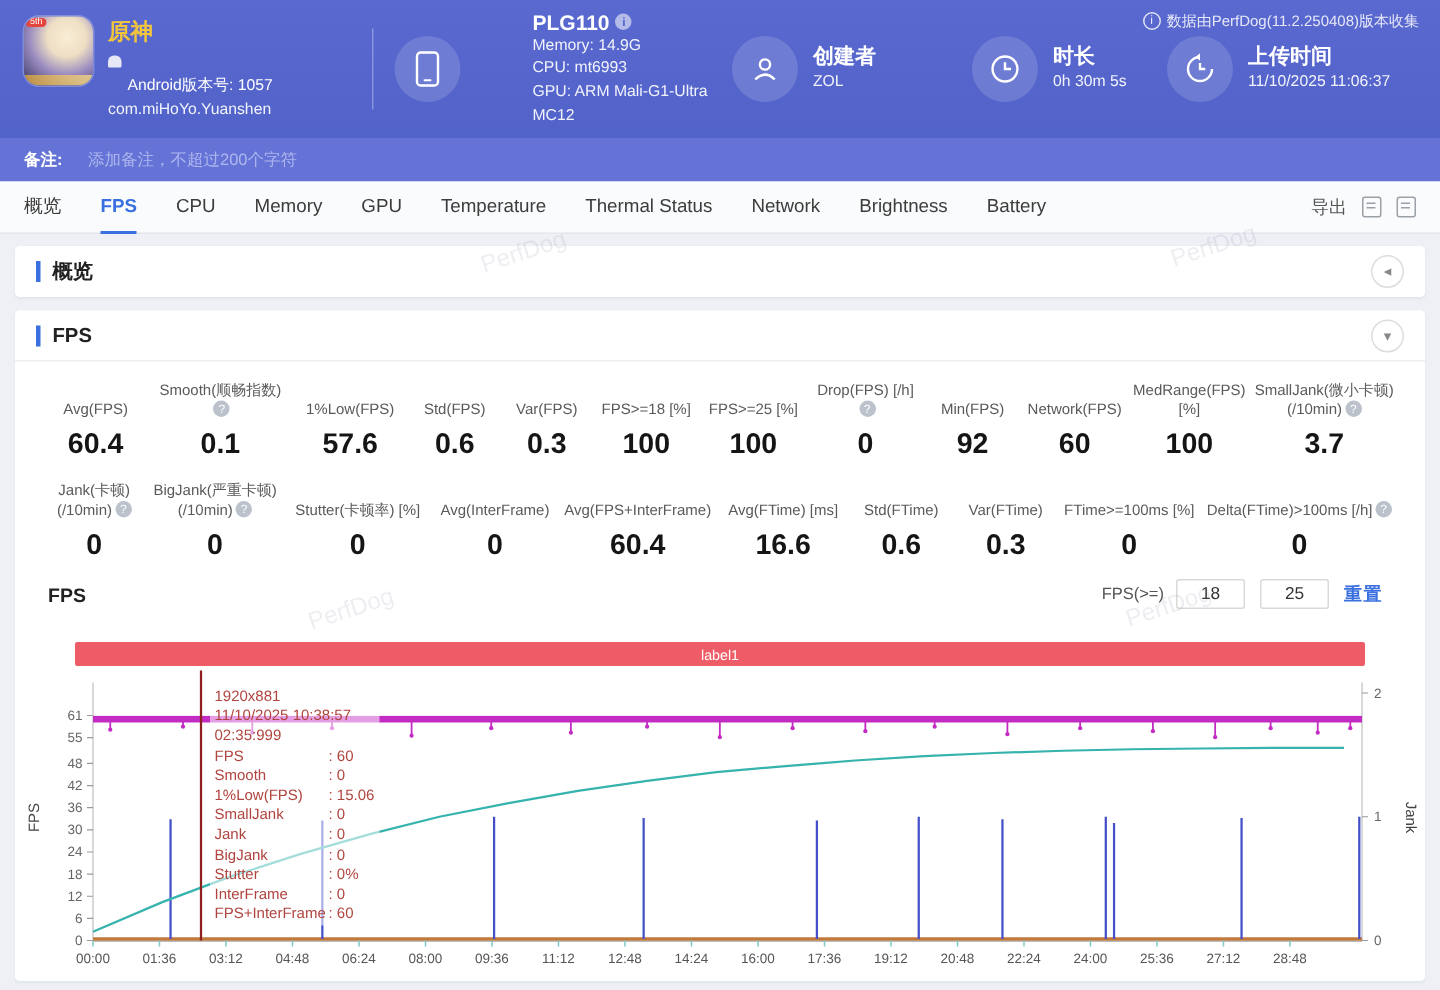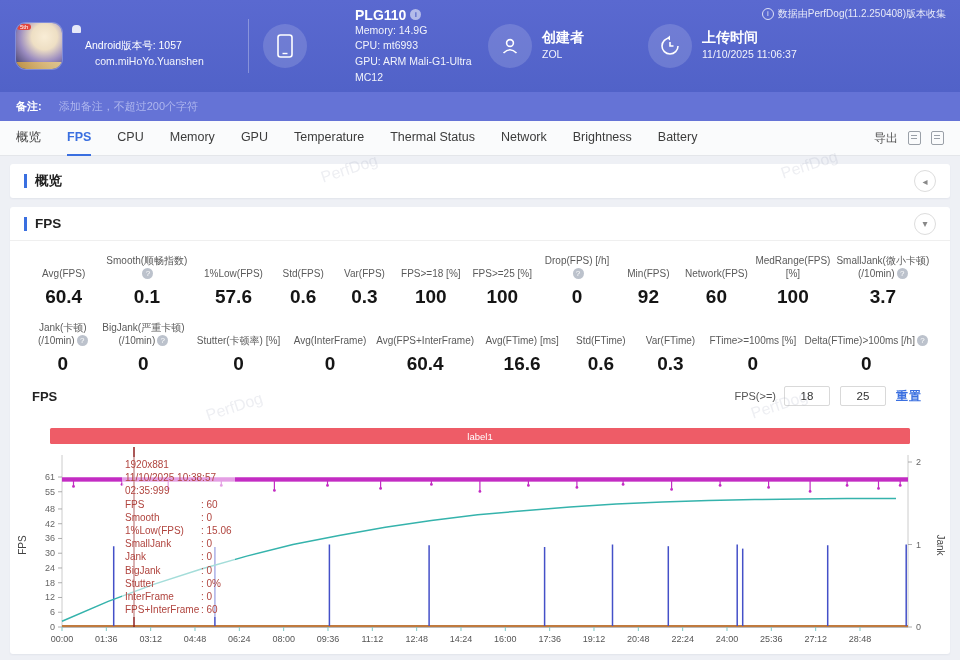--- a/index.html
+++ b/index.html
@@ -9,21 +9,21 @@
   .ic-circle { width:12px; height:12px; border:1px solid rgba(255,255,255,.8); border-radius:50%; font-size:8px; line-height:10px; text-align:center; display:inline-block; }
   .appblk { display:flex; gap:10px; width:228px; }
   .appicon { width:46px; height:46px; border-radius:10px; flex:none; position:relative; overflow:hidden;
     background:radial-gradient(circle at 62% 30%, #f9edd6 0%, #eedfc4 30%, #9b8cc0 58%, #33325c 100%); box-shadow:0 0 0 1px rgba(255,255,255,.25); }
   .appicon .badge { position:absolute; top:1px; left:1px; background:#e2463e; color:#fff; font-size:6px; padding:0 3px; border-radius:3px; }
   .appicon .gold { position:absolute; bottom:0; left:0; right:0; height:7px; background:linear-gradient(90deg,#d9a43c,#f5d98a); opacity:.8; }
   .appmeta { font-size:10.5px; line-height:1.45; }
   .apptitle { color:#f2c53d; font-size:15px; font-weight:bold; margin-bottom:2px; }
   .verline { display:flex; align-items:flex-start; gap:4px; }
   .droid { width:9px; height:8px; margin-top:2px; background:rgba(255,255,255,.85); border-radius:4px 4px 1px 1px; flex:none; }
-  .pkg { margin-top:1px; color:rgba(255,255,255,.92);margin-left:23px; }
+  .pkg { margin-top:1px; color:rgba(255,255,255,.92); }
   .vdiv { width:1px; height:54px; background:rgba(255,255,255,.3); margin:0 14px 0 4px; }
   .blk { display:flex; align-items:center; gap:10px; }
   .blk .cir { width:44px; height:44px; border-radius:50%; background:rgba(255,255,255,.15); display:flex; align-items:center; justify-content:center; flex:none; }
   .blk .tt { font-size:14px; font-weight:bold; display:flex; align-items:center; gap:4px; }
   .blk .ln { font-size:10.5px; color:rgba(255,255,255,.92); line-height:1.5; }
   .dev { width:225px;gap:48px; } .crt { width:160px; } .dur { width:130px; }
   .i-info { width:11px; height:11px; background:rgba(255,255,255,.55); color:#5162c8; border-radius:50%; font-size:8px; line-height:11px; text-align:center; font-weight:bold; }
   .remarks { height:29px; background:#6573d6; display:flex; align-items:center; padding:0 16px; font-size:11px; gap:17px; }
   .remarks b { color:#fff; }
   .remarks .ph { color:#aeb6ee; }
@@ -49,39 +49,40 @@
   .sval { font-size:19px; font-weight:bold; color:#151515; margin-top:6px; }
   .q { display:inline-block; width:11px; height:11px; background:#bcc2cc; color:#fff; border-radius:50%; font-size:8px; line-height:11px; text-align:center; margin-left:2px; vertical-align:1px; cursor:pointer; }
   .chart-head { display:flex; align-items:center; margin-top:8px; padding:0 28px 0 22px; height:26px; }
   .chart-title { font-size:13px; font-weight:bold; color:#222; }
   .chart-head .sp { flex:1; }
   .th-label { font-size:11px; color:#555; margin-right:8px; }
   .th-input { width:46px; height:20px; border:1px solid #d9d9d9; border-radius:2px; text-align:center; font-size:11.5px; color:#333; margin-right:10px; font-family:"Liberation Sans",sans-serif; }
   .reset { font-size:12px; color:#3a6fe0; cursor:pointer; font-weight:bold; letter-spacing:1px; }
   .chart-wrap { position:relative; margin-top:2px; }
   svg text { font-family:"Liberation Sans",sans-serif; }
-  .tipbox { position:absolute; left:112px; top:46px; font-size:10px; color:#b0443e; line-height:13.2px; background:rgba(255,255,255,.55); padding:1px 3px; pointer-events:none; }
+  .tipbox { position:absolute; left:130px; top:46px; font-size:10px; color:#b0443e; line-height:13.2px; background:rgba(255,255,255,.55); padding:1px 3px; pointer-events:none; }
   .tipbox .tl { display:inline-block; width:76px; }
   .wm { position:absolute; color:rgba(140,150,175,.16); font-size:16px; transform:rotate(-18deg); pointer-events:none; z-index:5; }
 </style>
 </head>
 <body>
 
 <div class="hdr">
   <div class="collect">
     <span class="ic-circle">i</span>
     <span>数据由PerfDog(11.2.250408)版本收集</span>
   </div>
 
   <div class="appblk">
     <div class="appicon">
       <span class="badge">5th</span>
       <span class="gold"></span>
     </div>
     <div class="appmeta">
+      <div class="apptitle">原神</div>
       <div class="verline">
         <span class="droid"></span>
         <span>
           <br>
           <span>Android版本号: 1057</span>
         </span>
       </div>
       <div class="pkg">com.miHoYo.Yuanshen</div>
     </div>
   </div>
@@ -112,20 +113,32 @@
           <circle cx="11" cy="8" r="3.4" fill="none" stroke="#fff" stroke-width="1.6"></circle>
           <path d="M4.5 18 Q11 11.5 17.5 18" fill="none" stroke="#fff" stroke-width="1.6"></path>
         </svg>
     </div>
     <div>
       <div class="tt">创建者</div>
       <div class="ln">ZOL</div>
     </div>
   </div>
 
+  <div class="blk dur">
+    <div class="cir">
+      <svg width="22" height="22" viewBox="0 0 22 22">
+          <circle cx="11" cy="11" r="8.3" fill="none" stroke="#fff" stroke-width="1.6"></circle>
+          <path d="M11 6.5 V11 H15" fill="none" stroke="#fff" stroke-width="1.6"></path>
+        </svg>
+    </div>
+    <div>
+      <div class="tt">时长</div>
+      <div class="ln">0h 30m 5s</div>
+    </div>
+  </div>
 
   <div class="blk">
     <div class="cir">
       <svg width="22" height="22" viewBox="0 0 22 22">
           <path d="M19 11 A8 8 0 1 1 11 3" fill="none" stroke="#fff" stroke-width="1.6"></path>
           <path d="M11 0.5 L8 3 L11 5.5" fill="#fff"></path>
           <path d="M11 7 V11 H14.5" fill="none" stroke="#fff" stroke-width="1.6"></path>
         </svg>
     </div>
     <div>

